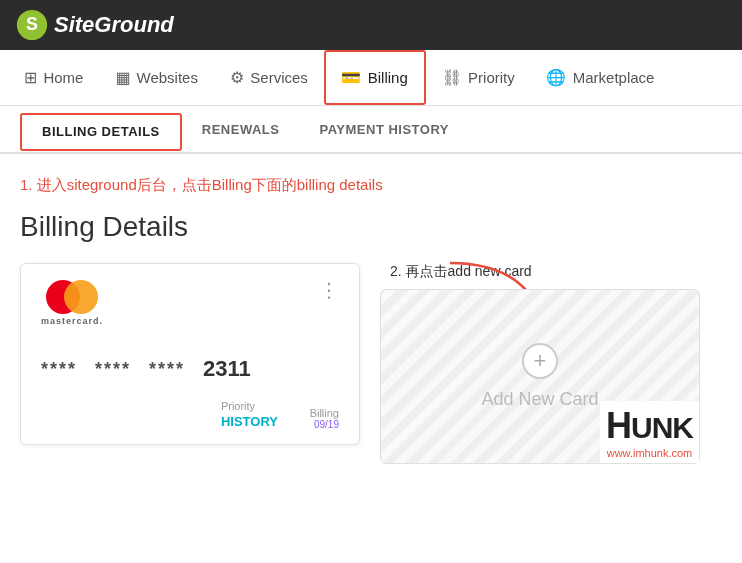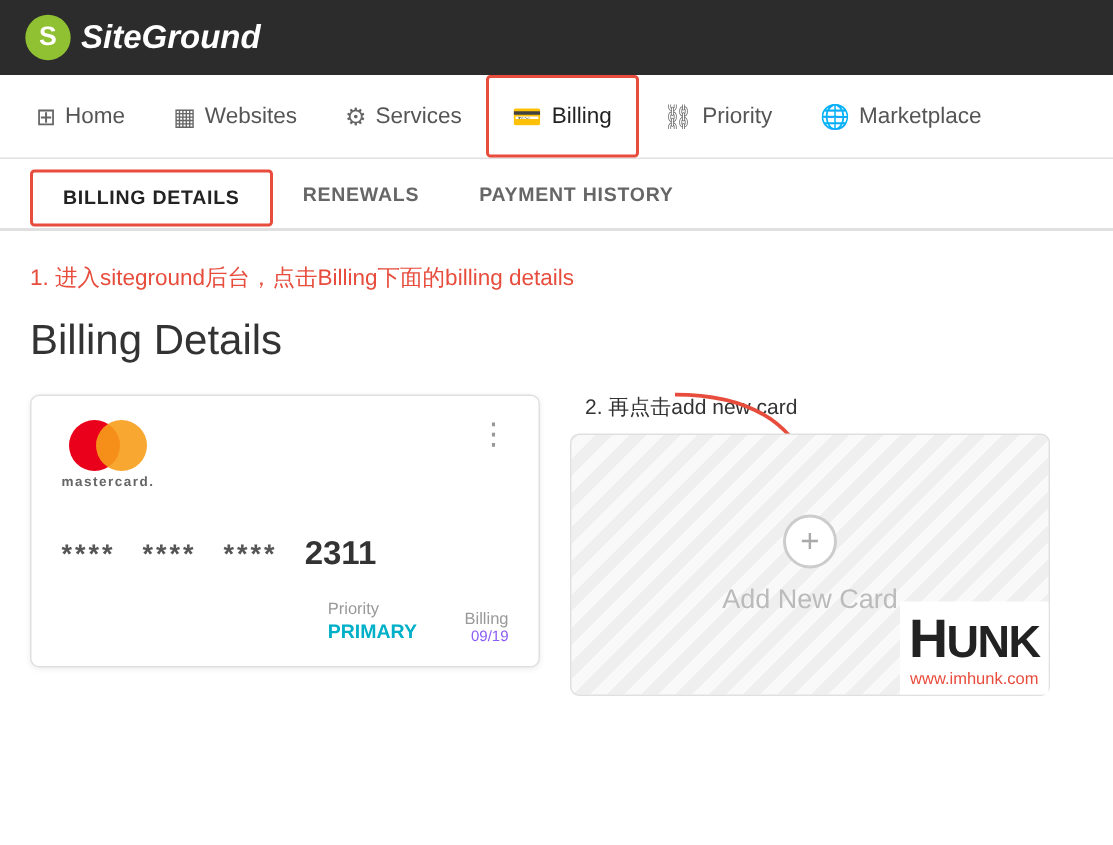--- a/index.html
+++ b/index.html
@@ -379,21 +379,21 @@
       <div class="card-numbers">
         <span class="card-group">****</span>
         <span class="card-group">****</span>
         <span class="card-group">****</span>
         <span class="card-last4">2311</span>
       </div>
 
       <div class="card-footer">
         <div>
           <span class="card-priority-label">Priority</span>
-          <span class="card-priority-value">PRIMARY</span>
+          <span class="card-priority-value">HISTORY</span>
         </div>
         <div>
           <span class="card-expires-label">Billing</span>
           <span class="card-expires-value">09/19</span>
         </div>
       </div>
     </div>
 
     <div class="add-card-area" style="position:relative;">
       <div class="annotation2">

